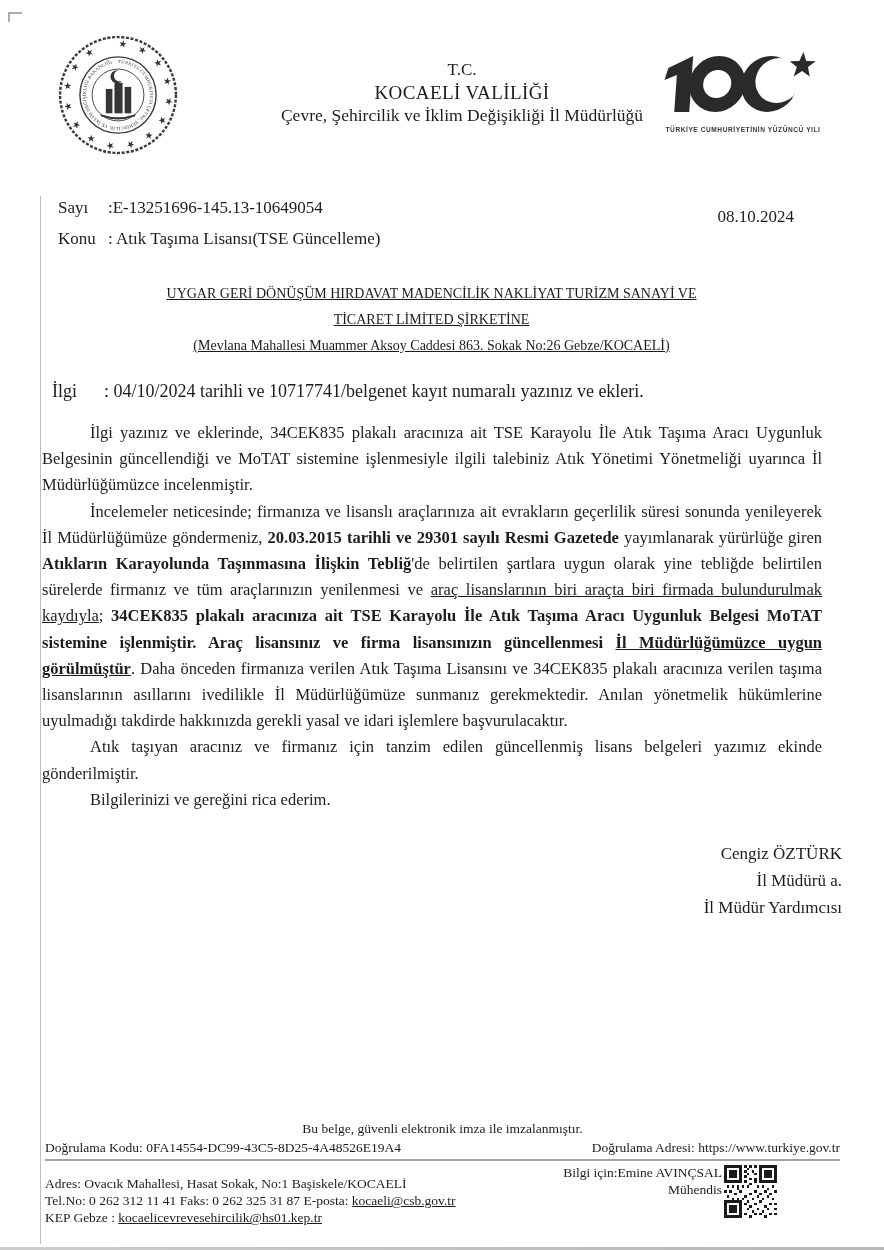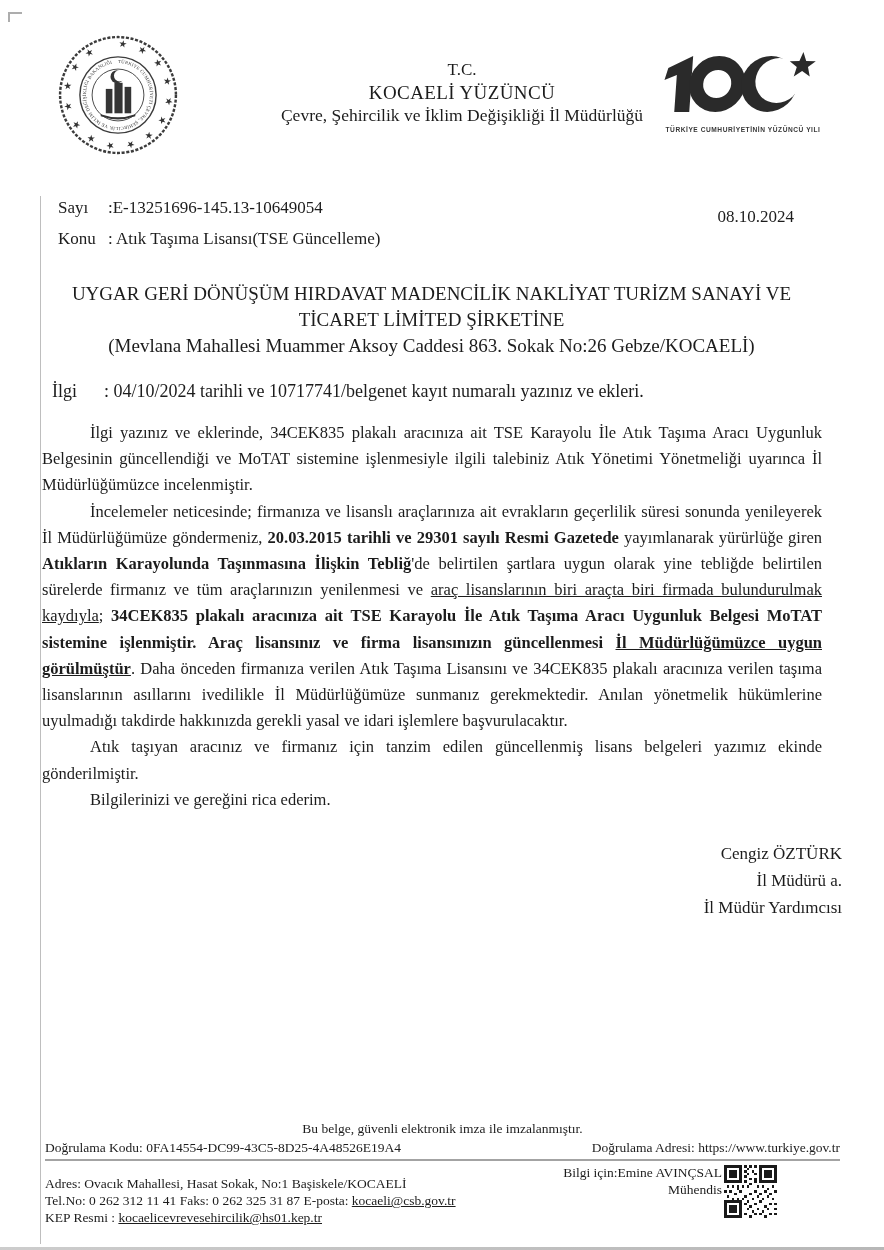--- a/index.html
+++ b/index.html
@@ -19,21 +19,21 @@
   .head-tc{font-size:17px;}
   .head-office{font-size:19px;letter-spacing:.4px;}
   .head-dept{font-size:17.5px;}
   .centenary{position:absolute;right:52px;top:44px;width:178px;height:100px;opacity:.95;}
   
   .meta{position:absolute;left:58px;top:198px;right:90px;font-size:17px;}
   .meta-row{margin-bottom:11px;}
   .meta-lbl{display:inline-block;width:50px;}
   .doc-date{position:absolute;right:0;top:9px;font-size:17px;}
   
-  .recipient{position:absolute;left:45px;right:66px;top:281px;text-align:center;font-size:19px;line-height:26px;}
+  .recipient{position:absolute;left:45px;right:66px;top:281px;text-align:center;font-size:14px;line-height:26px;text-decoration:underline;}
   
   .ilgi{position:absolute;left:52px;top:381px;font-size:18px;}
   .ilgi-lbl{display:inline-block;width:52px;}
   
   .body-text{position:absolute;left:42px;top:420px;width:780px;font-size:16.5px;
     line-height:26.2px;text-align:justify;}
   .body-text p{margin:0;text-indent:48px;}
   .b{font-weight:bold;}
   .u{text-decoration:underline;}
   
@@ -75,21 +75,21 @@
       <circle cx="63.6" cy="43" r="5.6" fill="#ffffff"></circle>
       <rect x="50" y="56" width="6.5" height="24"></rect>
       <rect x="58.5" y="50" width="8" height="30"></rect>
       <rect x="68.5" y="54" width="6.5" height="26"></rect>
       <path d="M45,81 Q62,87 79,81 L79,83 Q62,89 45,83 Z"></path>
     </g>
   </svg>
 
   <div class="head-center">
     <div class="head-tc">T.C.</div>
-    <div class="head-office">KOCAELİ YÜZÜNCÜ</div>
+    <div class="head-office">KOCAELİ VALİLİĞİ</div>
     <div class="head-dept">Çevre, Şehircilik ve İklim Değişikliği İl Müdürlüğü</div>
   </div>
 
   <svg class="centenary" viewBox="0 0 178 100">
     <g fill="#1f1f1f" transform="skewX(-4)">
       <polygon points="16,24 40,12 40,68 25,68 25,31 13,36"></polygon>
       <circle cx="66" cy="40" r="21" fill="none" stroke="#1f1f1f" stroke-width="14"></circle>
       <circle cx="118" cy="40" r="28"></circle>
       <circle cx="126.5" cy="36.5" r="22.5" fill="#ffffff"></circle>
       <polygon points="150,8 153.4,17 163,17.2 155.6,23 158,32.5 150,27 142,32.5 144.4,23 137,17.2 146.6,17"></polygon>
@@ -133,21 +133,21 @@
 
   <div class="footer">
     <div class="esign">Bu belge, güvenli elektronik imza ile imzalanmıştır.</div>
     <div class="ver-row">
       <span>Doğrulama Kodu: 0FA14554-DC99-43C5-8D25-4A48526E19A4</span>
       <span>Doğrulama Adresi: https://www.turkiye.gov.tr</span>
     </div>
     <div class="addr-block">
       <div>Adres: Ovacık Mahallesi, Hasat Sokak, No:1 Başiskele/KOCAELİ</div>
       <div><span>Tel.No: 0 262 312 11 41 Faks: 0 262 325 31 87 E-posta: </span><span class="u">kocaeli@csb.gov.tr</span></div>
-      <div><span>KEP Resmi : </span><span class="u">kocaelicevrevesehircilik@hs01.kep.tr</span></div>
+      <div><span>KEP Gebze : </span><span class="u">kocaelicevrevesehircilik@hs01.kep.tr</span></div>
       <div class="addr-right">
         <div>Bilgi için:Emine AVINÇSAL</div>
         <div>Mühendis</div>
       </div>
       <svg class="qr" viewBox="0 0 21 21" shape-rendering="crispEdges">
         <rect x="0" y="0" width="21" height="21" fill="#ffffff"></rect>
         <g fill="#1a1a1a">
           <rect x="0" y="0" width="7" height="7"></rect>
             <rect x="1" y="1" width="5" height="5" fill="#fff"></rect>
             <rect x="2" y="2" width="3" height="3"></rect>

